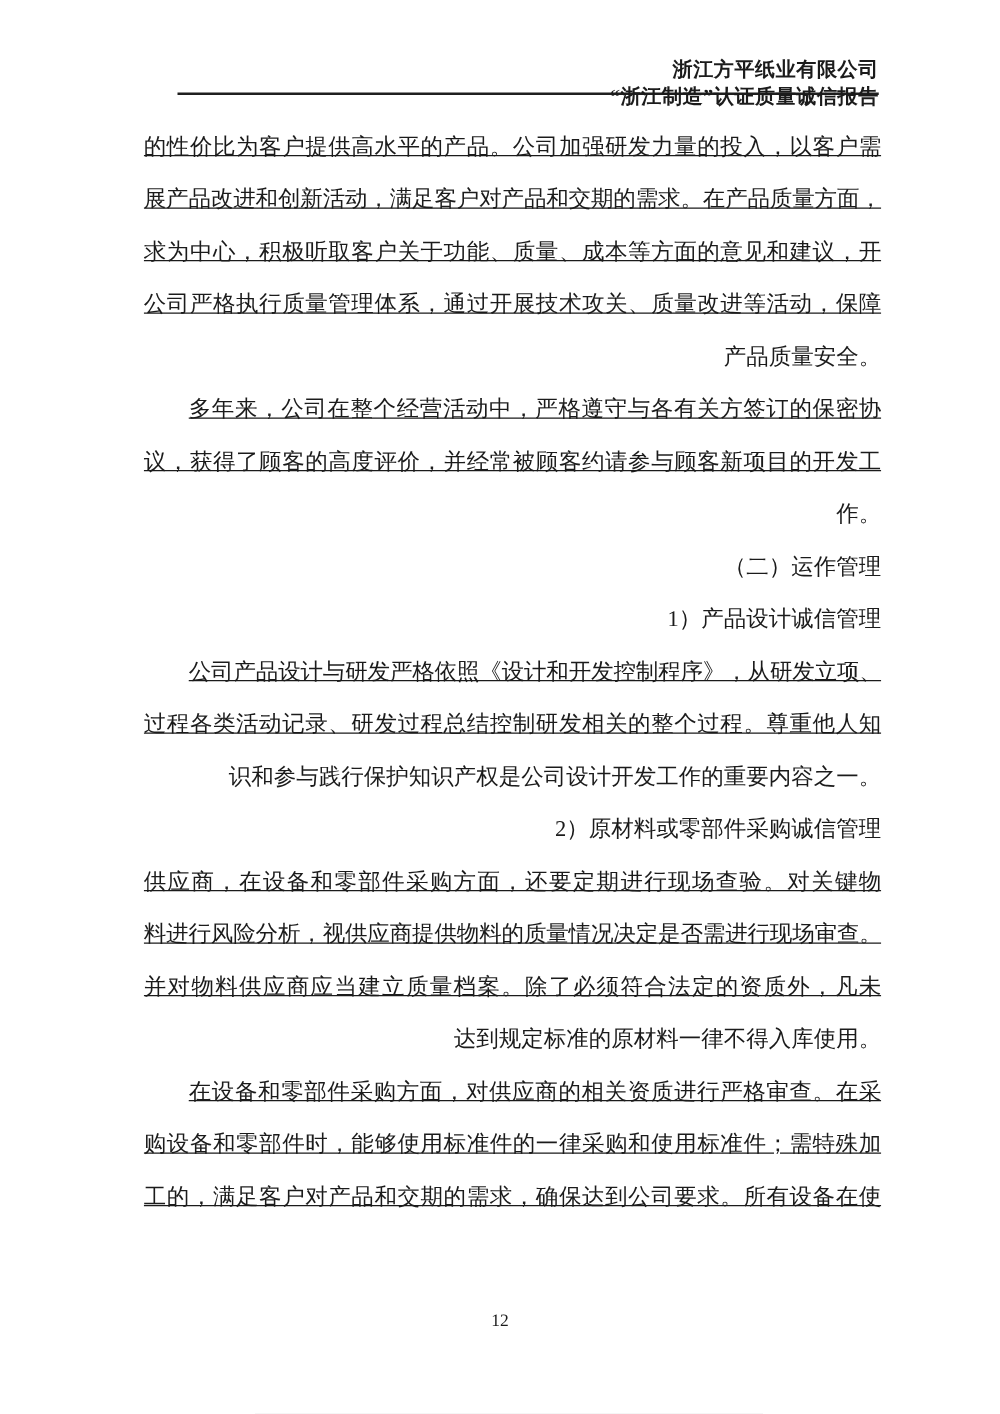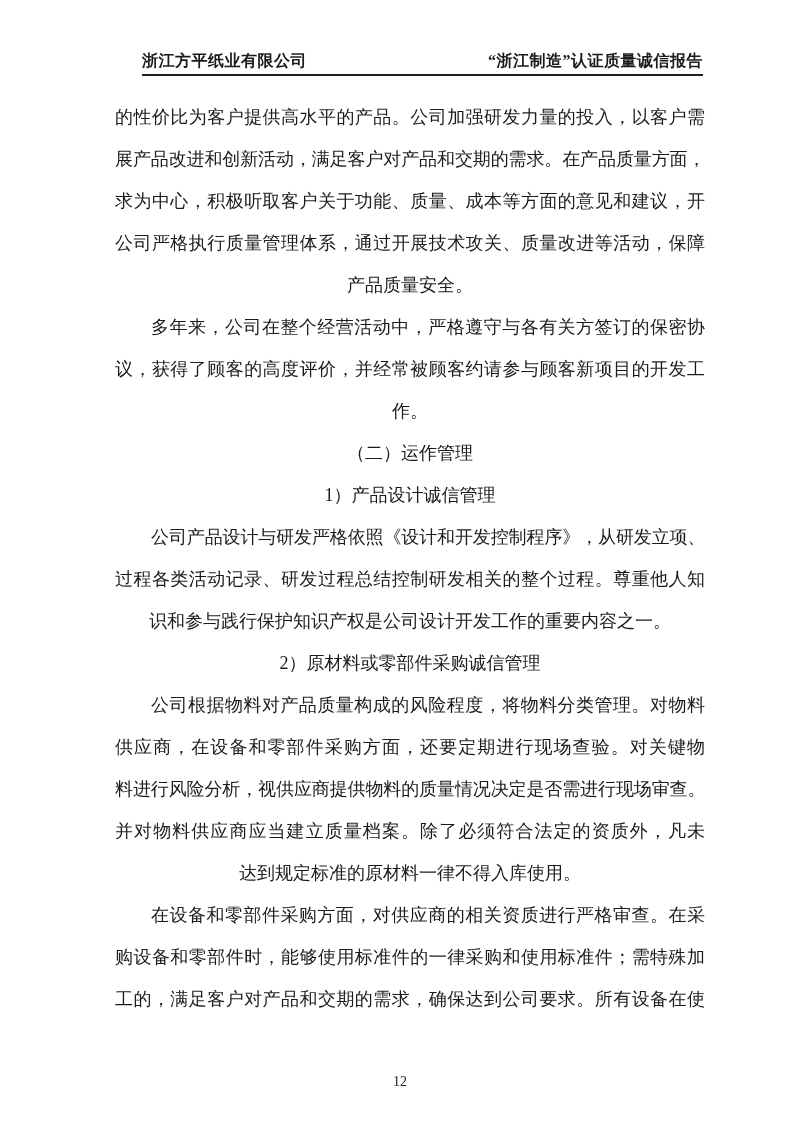--- a/index.html
+++ b/index.html
@@ -23,20 +23,21 @@
     left: 142px;
     top: 46px;
     width: 561px;
     height: 26px;
     border-bottom: 2px solid #1f1f1f;
     display: flex;
     justify-content: space-between;
     align-items: flex-end;
     padding-bottom: 2px;
     box-sizing: content-box;
+    flex-direction: column;
   }
   .page-header .h-text {
     font-size: 16px;
     font-weight: bold;
     letter-spacing: 0.5px;
     white-space: nowrap;
   }
   
   .doc-body {
     position: absolute;
@@ -48,35 +49,36 @@
     height: 42px;
     line-height: 42px;
     font-size: 18px;
     white-space: nowrap;
     overflow: hidden;
   }
   .line.j {
     white-space: normal;
     text-align: justify;
     text-align-last: justify;
+    text-decoration: underline;
   }
   .line.s {
-    text-align: center;
+    text-align: right;
   }
   .line.indent {
     text-indent: 36px;
   }
   .line.tight {
     letter-spacing: -0.45px;
   }
   
   .page-footer {
     position: absolute;
     left: 0;
-    top: 1074px;
+    top: 1050px;
     width: 100%;
     text-align: center;
     font-size: 14px;
     color: #1b1b1b;
   }
 </style>
 </head>
 <body>
 
 <div class="page">
@@ -94,21 +96,20 @@
     <div class="line s">产品质量安全。</div>
     <div class="line j indent">多年来，公司在整个经营活动中，严格遵守与各有关方签订的保密协</div>
     <div class="line j">议，获得了顾客的高度评价，并经常被顾客约请参与顾客新项目的开发工</div>
     <div class="line s">作。</div>
     <div class="line s">（二）运作管理</div>
     <div class="line s">1）产品设计诚信管理</div>
     <div class="line j indent tight">公司产品设计与研发严格依照《设计和开发控制程序》，从研发立项、</div>
     <div class="line j">过程各类活动记录、研发过程总结控制研发相关的整个过程。尊重他人知</div>
     <div class="line s">识和参与践行保护知识产权是公司设计开发工作的重要内容之一。</div>
     <div class="line s">2）原材料或零部件采购诚信管理</div>
-    <div class="line j indent">公司根据物料对产品质量构成的风险程度，将物料分类管理。对物料</div>
     <div class="line j">供应商，在设备和零部件采购方面，还要定期进行现场查验。对关键物</div>
     <div class="line j tight">料进行风险分析，视供应商提供物料的质量情况决定是否需进行现场审查。</div>
     <div class="line j">并对物料供应商应当建立质量档案。除了必须符合法定的资质外，凡未</div>
     <div class="line s">达到规定标准的原材料一律不得入库使用。</div>
     <div class="line j indent">在设备和零部件采购方面，对供应商的相关资质进行严格审查。在采</div>
     <div class="line j">购设备和零部件时，能够使用标准件的一律采购和使用标准件；需特殊加</div>
     <div class="line j">工的，满足客户对产品和交期的需求，确保达到公司要求。所有设备在使用</div>
   </div>
 
   <div class="page-footer">12</div>

